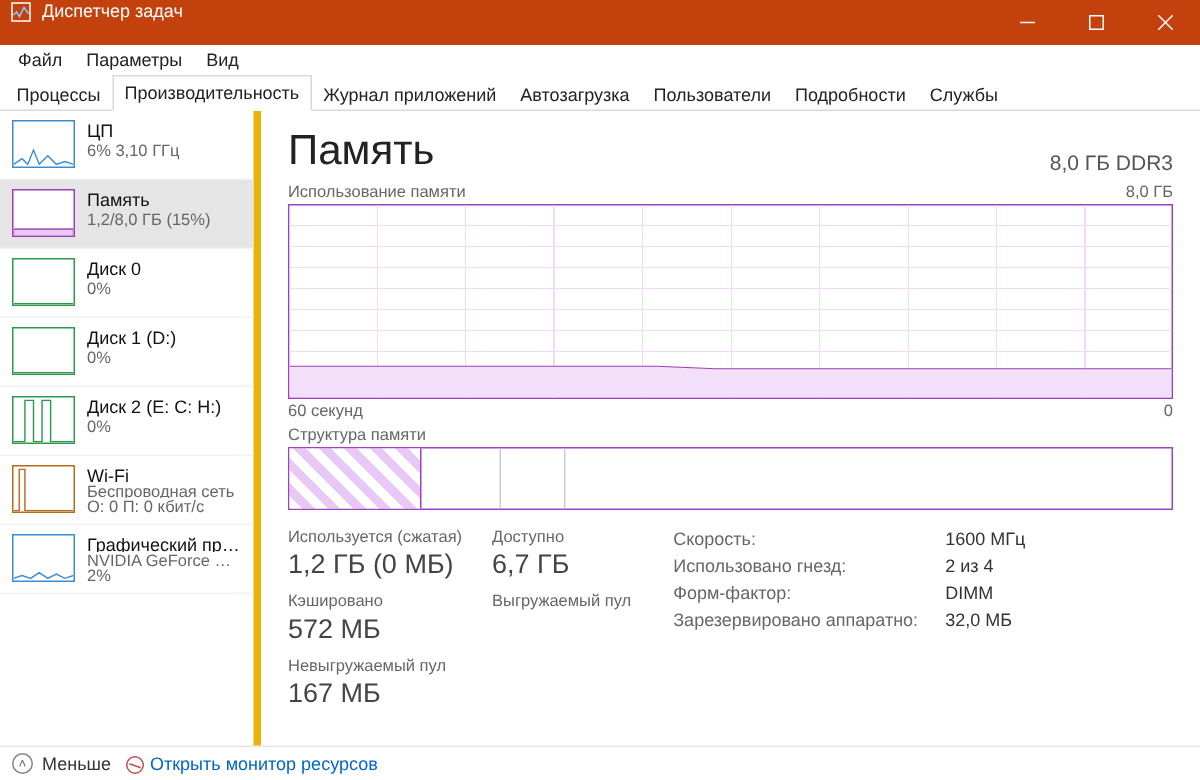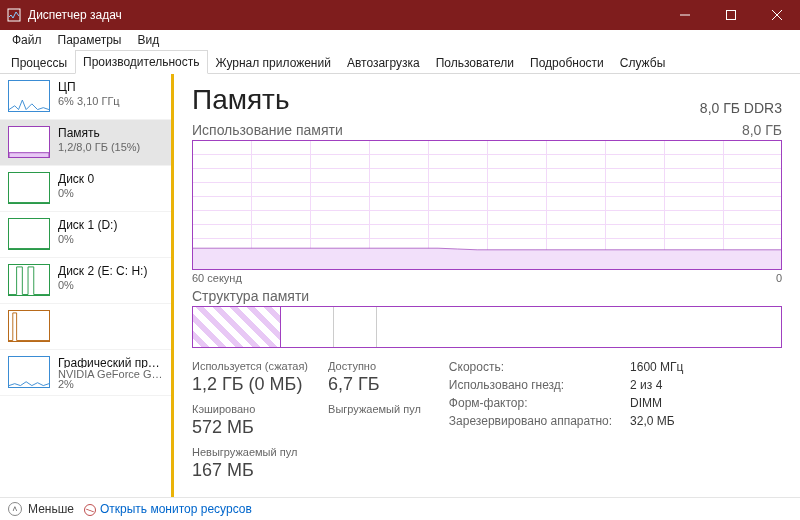--- a/index.html
+++ b/index.html
@@ -1,40 +1,40 @@
 <!DOCTYPE html>
 <html><head>
 <meta charset="utf-8">
 <style>
 *{margin:0;padding:0;box-sizing:border-box;font-family:"Segoe UI",Tahoma,sans-serif}
 body{width:800px;height:520px;overflow:hidden;background:#fff;font-size:12px;color:#222}
-.titlebar{height:30px;background:#7f1d1d;display:flex;align-items:center;color:#fff}
+.titlebar{height:30px;background:#c2410c;display:flex;align-items:flex-start;color:#fff}
 .titlebar .tm-icon{width:16px;height:16px;margin:0 6px;display:flex;align-items:center;justify-content:center}
 .titlebar .title{font-size:12px;flex:0 0 auto}
 .titlebar .spacer{flex:1}
 .win-btn{width:46px;height:30px;display:flex;align-items:center;justify-content:center;color:#fff}
 .menubar{height:20px;display:flex;align-items:center;padding:0 4px;background:#fff;font-size:12px}
 .menubar .menu{padding:2px 8px}
 .tabbar{height:24px;display:flex;align-items:flex-end;padding:0 3px;background:#fff;border-bottom:1px solid #d9d9d9;font-size:12px}
 .tab{padding:4px 7px;border:1px solid transparent;border-bottom:none;position:relative;top:1px;color:#222;white-space:nowrap}
 .tab.active{border-color:#d9d9d9;background:#fff;border-bottom:1px solid #fff}
 .main{display:flex;height:423px}
-.sidebar{width:174px;border-right:3px solid #eab308;overflow:hidden}
+.sidebar{width:174px;border-right:5px solid #eab308;overflow:hidden}
 .side-item{display:flex;padding:6px 8px;gap:8px;border-bottom:1px solid #f2f2f2;cursor:default;height:46px}
 .side-item.selected{background:#e5e5e5}
 .side-thumb{width:42px;height:32px;border:1px solid #aaa;background:#fff;position:relative;flex:0 0 42px;overflow:hidden}
 .side-thumb svg{position:absolute;inset:0}
 .side-txt{display:flex;flex-direction:column;font-size:12px;line-height:1.25;min-width:0;overflow:hidden}
 .side-title{color:#111;white-space:nowrap;overflow:hidden;text-overflow:ellipsis}
 .side-sub{color:#666;font-size:11px;white-space:nowrap;overflow:hidden;text-overflow:ellipsis}
 .content{flex:1;padding:10px 18px 8px 18px;overflow:hidden;display:flex;flex-direction:column}
 .hdr{display:flex;justify-content:space-between;align-items:flex-end;margin-bottom:6px}
 .hdr h1{font-size:28px;font-weight:400;color:#222}
 .hdr .cap{font-size:14px;color:#555}
-.chart-label{display:flex;justify-content:space-between;font-size:14px;color:#666;margin-bottom:2px}
+.chart-label{display:flex;justify-content:space-between;font-size:11px;color:#666;margin-bottom:2px}
 .usage-chart{height:130px;border:1px solid #a040c0;position:relative;background:#fff;margin-bottom:2px}
 .usage-chart .grid{position:absolute;inset:0;background:
  repeating-linear-gradient(to right,transparent 0,transparent 58px,#f2d9f9 58px,#f2d9f9 59px),
  repeating-linear-gradient(to bottom,transparent 0,transparent 13px,#f2d9f9 13px,#f2d9f9 14px)}
 .usage-chart svg{position:absolute;inset:0;width:100%;height:100%}
 .axis{display:flex;justify-content:space-between;font-size:11px;color:#666;margin-bottom:4px}
 .struct{height:42px;border:1px solid #a040c0;display:flex;margin-bottom:12px}
 .struct .seg{height:100%}
 .struct .used{background:repeating-linear-gradient(45deg,#fff,#fff 6px,#e8c8f5 6px,#e8c8f5 12px);border-right:1px solid #a040c0}
 .struct .reserved{border-right:1px solid #ccc}
@@ -156,20 +156,25 @@
           <span class="side-title">Диск 2 (E: C: H:)</span>
           <span class="side-sub">0%</span>
         </div>
       </div>
       <div class="side-item">
         <div class="side-thumb" style="border-color:#b86a1a">
           <svg viewBox="0 0 42 32">
             <polyline points="0,31 4,31 4,2 8,2 8,31 42,31" fill="none" stroke="#b86a1a"></polyline>
           </svg>
         </div>
+        <div class="side-txt">
+          <span class="side-title">Wi-Fi</span>
+          <span class="side-sub">Беспроводная сеть</span>
+          <span class="side-sub">О: 0 П: 0 кбит/с</span>
+        </div>
       </div>
       <div class="side-item">
         <div class="side-thumb" style="border-color:#3a8cd4">
           <svg viewBox="0 0 42 32">
             <polyline points="0,30 6,28 12,30 18,26 24,30 30,27 36,30 42,28" fill="none" stroke="#3a8cd4"></polyline>
           </svg>
         </div>
         <div class="side-txt">
           <span class="side-title">Графический процессор</span>
           <span class="side-sub">NVIDIA GeForce GTX 1060</span>

